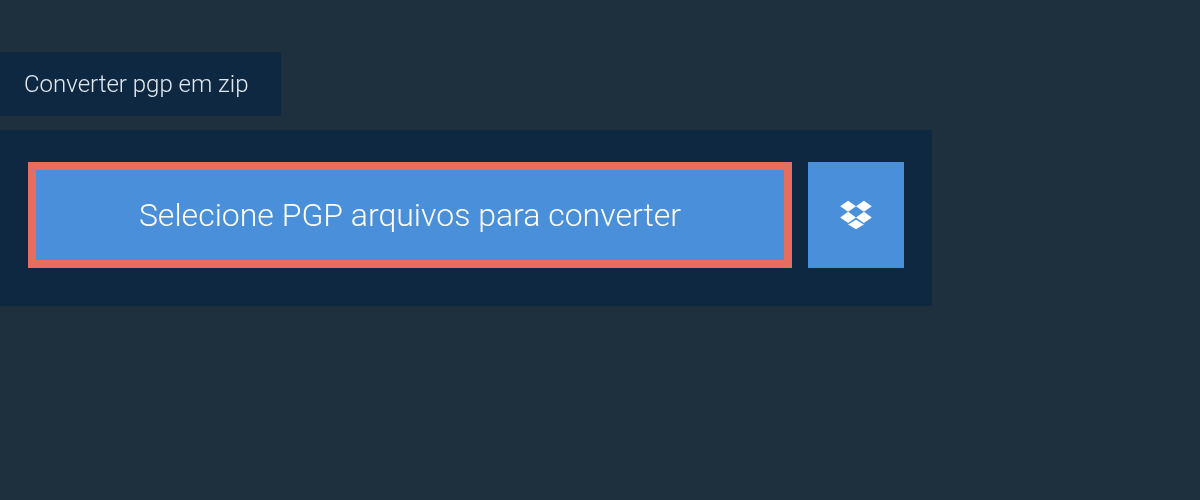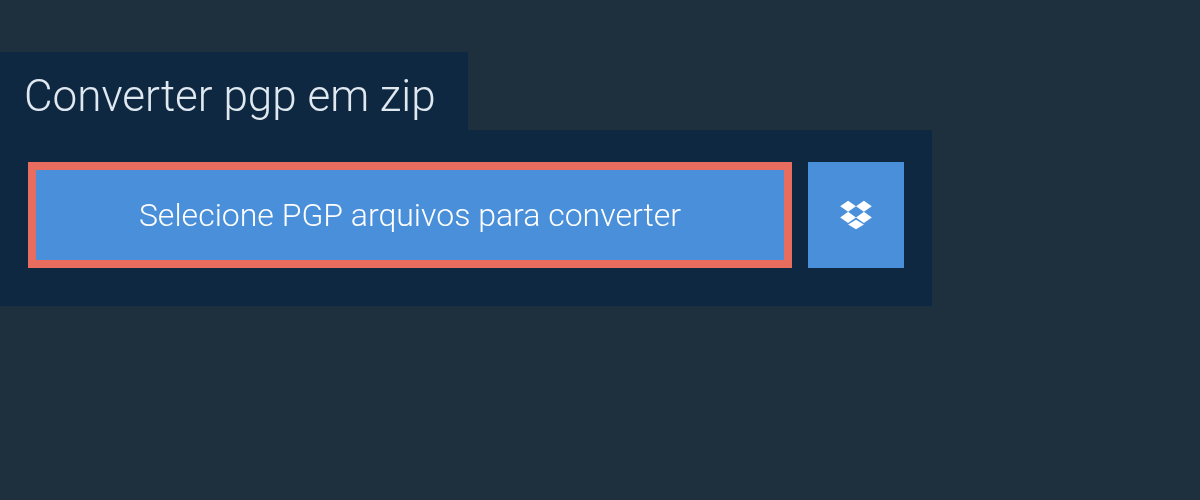--- a/index.html
+++ b/index.html
@@ -14,21 +14,21 @@
       font-family: -apple-system, BlinkMacSystemFont, "Segoe UI", Roboto, Helvetica, Arial, sans-serif;
       position: relative;
     }
     .tab-header {
       position: absolute;
       top: 52px;
       left: 0;
       background: #0f2842;
       padding: 18px 32px 18px 24px;
       color: #e0e8f0;
-      font-size: 44px;
+      font-size: 24px;
       font-weight: 300;
     }
     .panel {
       position: absolute;
       top: 130px;
       left: 0;
       width: 932px;
       background: #0f2842;
       padding: 32px 28px 38px 28px;
       display: flex;

